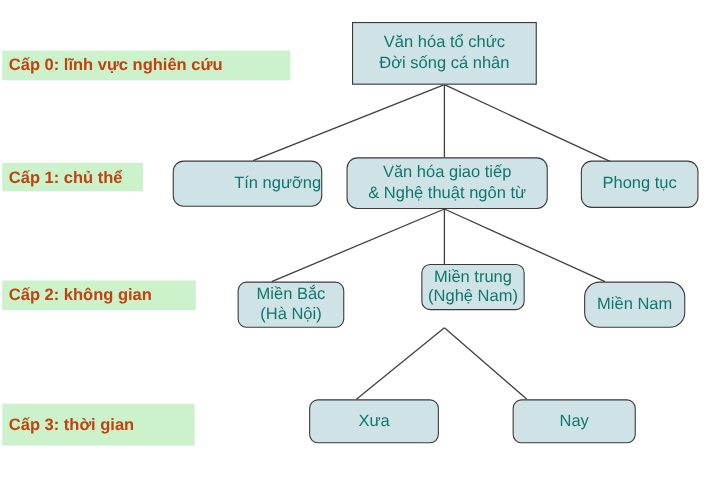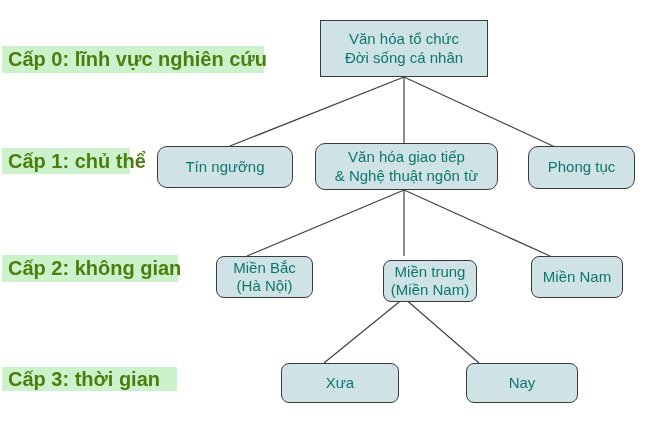--- a/index.html
+++ b/index.html
@@ -41,23 +41,23 @@
     line-height: 1.22;
     color: #0f766e;
     white-space: nowrap;
   }
   .node.rounded { border-radius: 10px; }
   .node.rounded-sm { border-radius: 8px; margin-left: 26px; }
   .level-label {
     position: absolute;
     box-sizing: border-box;
     background: var(--label-bg, #ccf2cc);
-    color: #4d7c0f;
+    color: #c2410c;
     font-weight: bold;
-    font-size: 20px;
+    font-size: 15px;
     display: flex;
     align-items: center;
     padding-left: 6px;
     white-space: nowrap;
   }
 </style>
 </head>
 <body>
 
 <div id="stage">
@@ -72,51 +72,51 @@
     <line class="edge" x1="404" y1="298" x2="324" y2="363"></line>
     <line class="edge" x1="404" y1="298" x2="479" y2="363"></line>
   </svg>
 
   <div class="level-label" style="left:2px; top:46px; width:262px; height:27px;">Cấp 0: lĩnh vực nghiên cứu</div>
 
   <div class="level-label" style="left:2px; top:148px; width:128px; height:26px;">Cấp 1: chủ thể</div>
 
   <div class="level-label" style="left:2px; top:255px; width:176px; height:27px;">Cấp 2: không gian</div>
 
-  <div class="level-label" style="left:2px; top:367px; width:175px; height:24px;">Cấp 3: thời gian</div>
+  <div class="level-label" style="left:2px; top:367px; width:175px; height:38px;">Cấp 3: thời gian</div>
 
   <div class="node" style="left:320px; top:20px; width:168px; height:57px;">
     <span>Văn hóa tổ chức</span>
     <span>Đời sống cá nhân</span>
   </div>
 
-  <div class="node rounded" style="left:157px; top:146px; width:136px; height:42px;">
+  <div class="node rounded" style="left:157px; top:146px; width:136px; height:42px;align-items:flex-end;">
     <span>Tín ngưỡng</span>
   </div>
 
   <div class="node rounded" style="left:315px; top:143px; width:183px; height:47px;">
     <span>Văn hóa giao tiếp</span>
     <span>&amp; Nghệ thuật ngôn từ</span>
   </div>
 
   <div class="node rounded" style="left:528px; top:146px; width:107px; height:43px;">
     <span>Phong tục</span>
   </div>
 
   <div class="node rounded-sm" style="left:190px; top:256px; width:97px; height:42px;">
     <span>Miền Bắc</span>
     <span>(Hà Nội)</span>
   </div>
 
-  <div class="node rounded-sm" style="left:357px; top:260px; width:94px; height:42px;">
+  <div class="node rounded-sm" style="left:357px; top:240px; width:94px; height:42px;">
     <span>Miền trung</span>
-    <span>(Miền Nam)</span>
+    <span>(Nghệ Nam)</span>
   </div>
 
-  <div class="node rounded-sm" style="left:505px; top:256px; width:92px; height:42px;">
+  <div class="node rounded-sm" style="left:505px; top:256px; width:92px; height:42px;border-radius:14px;">
     <span>Miền Nam</span>
   </div>
 
   <div class="node rounded-sm" style="left:255px; top:363px; width:118px; height:40px;">
     <span>Xưa</span>
   </div>
 
   <div class="node rounded-sm" style="left:440px; top:363px; width:112px; height:40px;">
     <span>Nay</span>
   </div>

